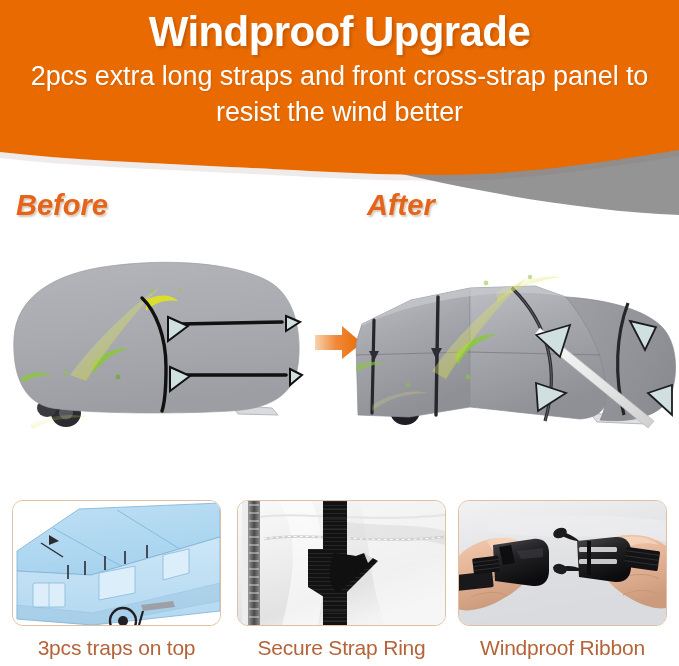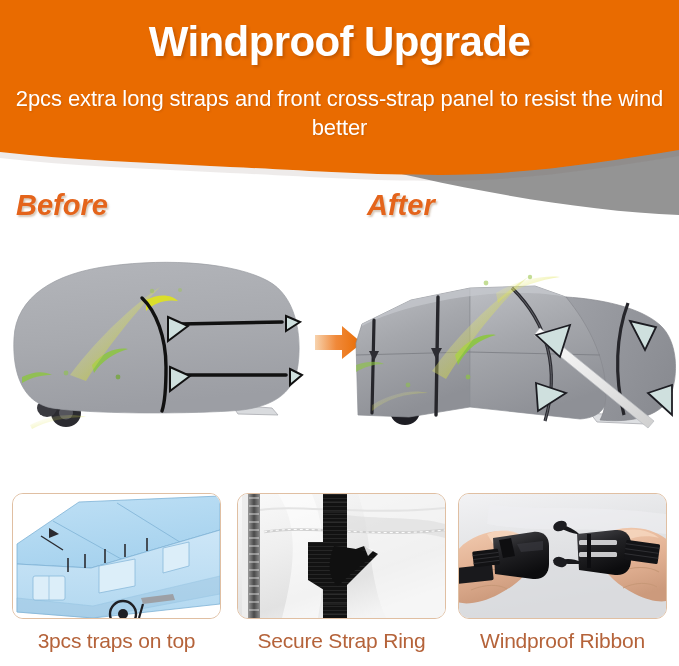--- a/index.html
+++ b/index.html
@@ -35,32 +35,32 @@
   #header-text-wrap {
     position: absolute;
     left: 0;
     top: 0;
     width: 679px;
     text-align: center;
     pointer-events: none;
   }
   #banner-title {
     margin: 0;
-    padding-top: 18px;
+    padding-top: 8px;
     font-size: 42px;
     font-weight: bold;
     color: #ffffff;
     letter-spacing: -0.6px;
     text-shadow: 2px 2px 3px rgba(120,52,0,0.33);
     line-height: 1.12;
   }
   #banner-subtitle {
-    margin: 15px;
+    margin: 0;
     padding-top: 4px;
-    font-size: 22px;
+    font-size: 27px;
     font-weight: normal;
     color: #ffffff;
     line-height: 1.33;
     letter-spacing: -0.1px;
     text-shadow: 1px 1px 2px rgba(120,52,0,0.20);
   }
 
   
   .panel-label {
     position: absolute;
@@ -85,21 +85,21 @@
   
   #thumbs-row {
     position: absolute;
     left: 0;
     top: 488px;
     width: 679px;
     height: 178px;
   }
   .thumb-cell {
     position: absolute;
-    top: 5px;
+    top: 12px;
     width: 209px;
   }
   #thumb-cell-0 { left: 12px; }
   #thumb-cell-1 { left: 237px; }
   #thumb-cell-2 { left: 458px; }
   .thumb-frame {
     width: 209px;
     height: 126px;
     border: 1.3px solid #E0BFA2;
     border-radius: 11px;

